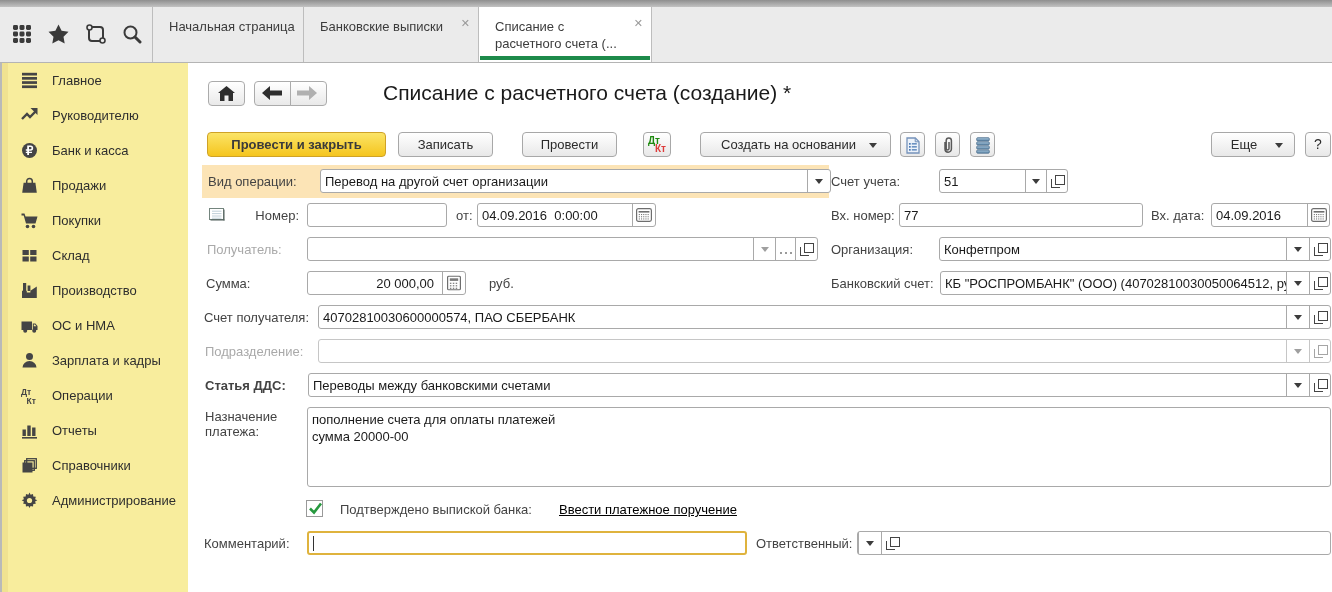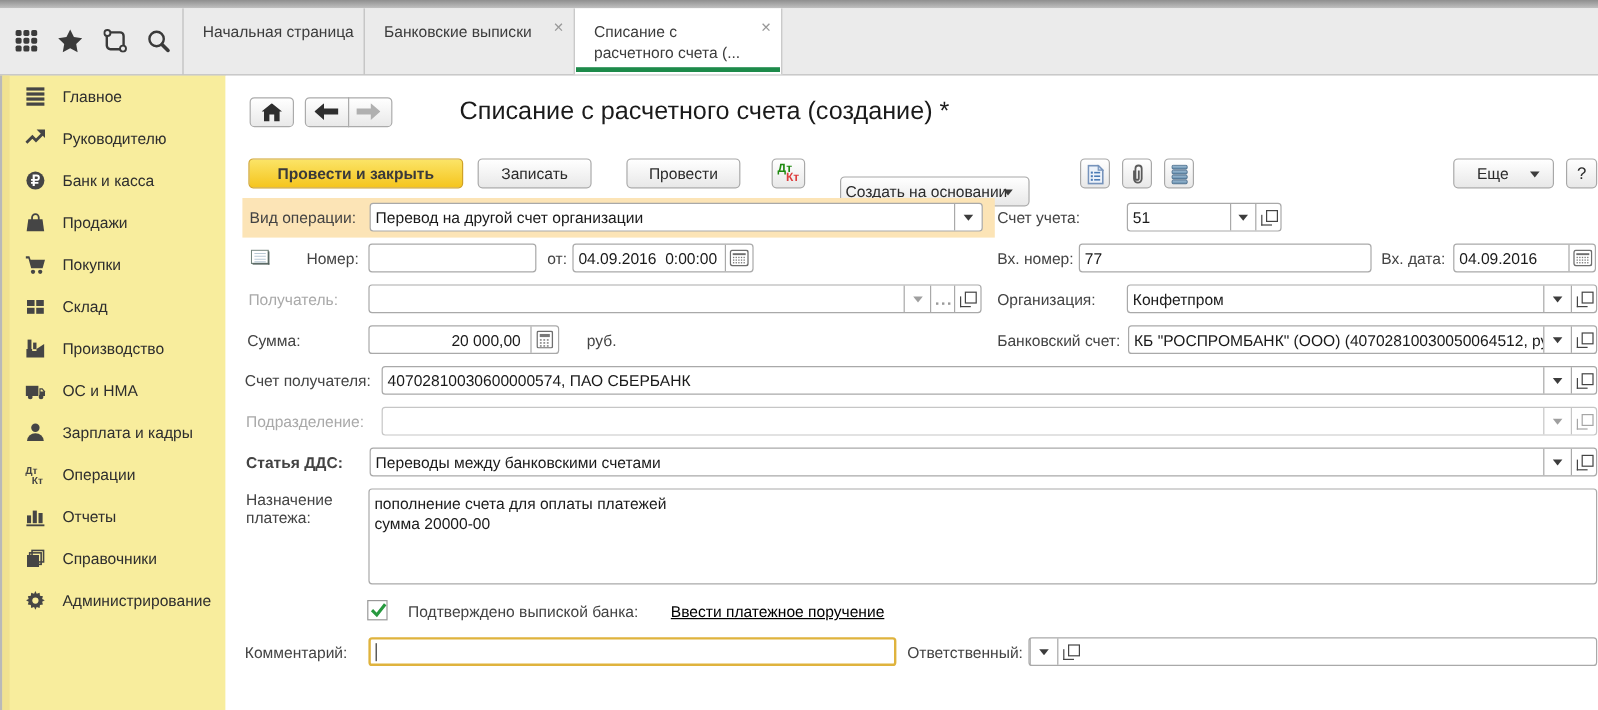--- a/index.html
+++ b/index.html
@@ -246,21 +246,21 @@
 <div class="btn" style="left:398px; width:95px;">
     <div class="bt">Записать</div>
   </div>
 <div class="btn" style="left:522px; width:95px;">
     <div class="bt">Провести</div>
   </div>
 <div class="btn" style="left:643px; width:28px;">
     <span style="position:absolute; left:4px; top:2px; font-size:10px; font-weight:bold; color:#1f8a10;">Дт</span>
     <span style="position:absolute; right:4px; bottom:2px; font-size:10px; font-weight:bold; color:#dd3c3c;">Кт</span>
   </div>
-<div class="btn" style="left:700px; width:158px;margin-top:15px;">
+<div class="btn" style="left:700px; width:191px;">
     <div class="bt" style="margin-right:14px;">Создать на основании</div>
     <div class="arr" style="left:auto; right:13px; margin-left:0;"></div>
   </div>
 <div class="btn" style="left:900px; width:25px;">
     <svg style="position:absolute; left:5px; top:4px;" width="14" height="17" viewBox="0 0 14 17">
       <path d="M1 1 h8.2 l3.8 3.8 V16 H1 Z" fill="#ecf2fa" stroke="#7693bb" stroke-width="1.3"></path>
       <path d="M9.2 1 l3.8 3.8 h-3.8 Z" fill="#ccdcf0" stroke="#7693bb" stroke-width="1"></path>
       <g fill="#4a7ab5">
         <rect x="3" y="6" width="1.7" height="1.7"></rect>
         <rect x="5.8" y="6.2" width="5" height="1.3"></rect>
@@ -295,21 +295,21 @@
 <div class="btn" style="left:1211px; width:84px;">
     <div class="bt" style="margin-right:18px;">Еще</div>
     <div class="arr" style="left:auto; right:11px; margin-left:0;"></div>
   </div>
 <div class="btn" style="left:1305px; width:26px; font-size:14px;">
     <div class="bt" style="top:3px;">?</div>
   </div>
 
 <div class="hl" style="left:202px; top:165px; width:627px; height:33px;"></div>
 <div class="lbl" style="left:208px; top:174px;">Вид операции:</div>
-<div class="grp" style="left:308px; top:169px; width:511px;gap:47px;">
+<div class="grp" style="left:320px; top:169px; width:511px;gap:47px;">
   <div class="in">Перевод на другой счет организации</div>
   <div class="seg" style="width:23px;">
       <div class="arr"></div>
     </div>
 </div>
 <div class="lbl" style="left:831px; top:174px;">Счет учета:</div>
 <div class="grp" style="left:939px; top:169px; width:129px;">
   <div class="in">51</div>
   <div class="seg" style="width:21px;">
       <div class="arr"></div>
@@ -326,21 +326,21 @@
       <line x1="3" y1="5.6" x2="12.5" y2="5.6"></line>
       <line x1="3" y1="8" x2="12.5" y2="8"></line>
       <line x1="3" y1="10.2" x2="12.5" y2="10.2"></line>
     </g>
   </svg>
 <div class="lbl" style="left:254px; top:208px; width:45px; text-align:right;">Номер:</div>
 <div class="grp" style="left:307px; top:203px; width:140px;">
     <div class="in"></div>
   </div>
 <div class="lbl" style="left:456px; top:208px;">от:</div>
-<div class="grp" style="left:477px; top:203px; width:151px;">
+<div class="grp" style="left:477px; top:203px; width:179px;">
   <div class="in">04.09.2016&nbsp; 0:00:00</div>
   <div class="seg" style="width:23px;">
       <svg width="16" height="14" viewBox="0 0 16 14">
         <rect x="0.6" y="0.6" width="14.8" height="12.8" rx="1.8" fill="#fff" stroke="#6e6e6e" stroke-width="1.2"></rect>
         <rect x="2.6" y="3" width="10.8" height="1.6" fill="#6e6e6e"></rect>
         <rect x="2.8" y="6.0" width="1.1" height="1.1" fill="#787878"></rect>
         <rect x="5.0" y="6.0" width="1.1" height="1.1" fill="#787878"></rect>
         <rect x="7.2" y="6.0" width="1.1" height="1.1" fill="#787878"></rect>
         <rect x="9.4" y="6.0" width="1.1" height="1.1" fill="#787878"></rect>
         <rect x="11.600000000000001" y="6.0" width="1.1" height="1.1" fill="#787878"></rect>

